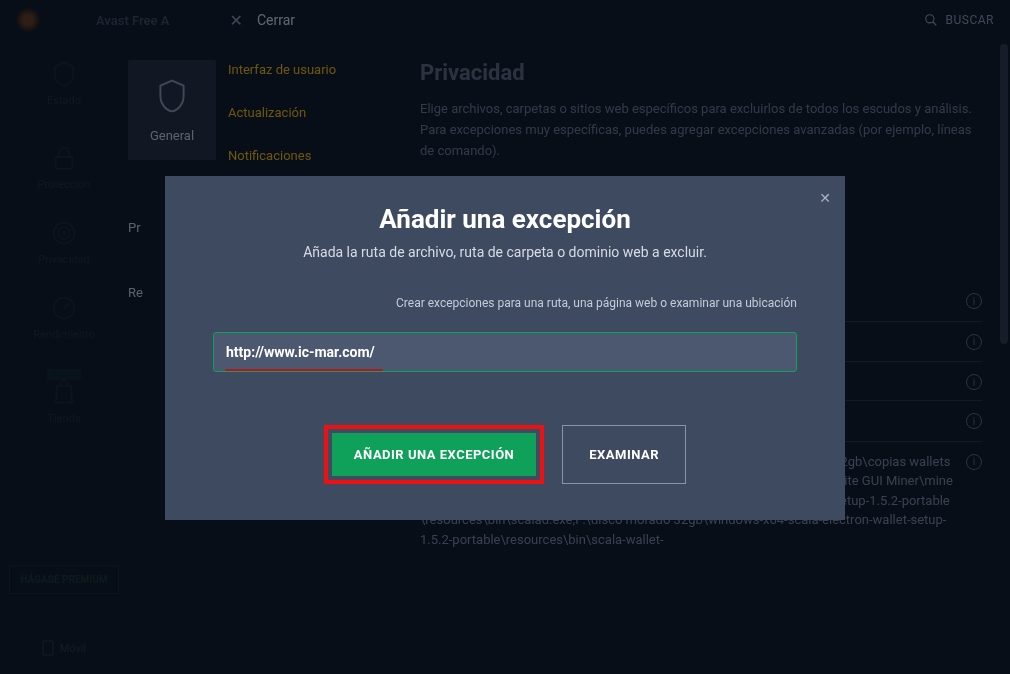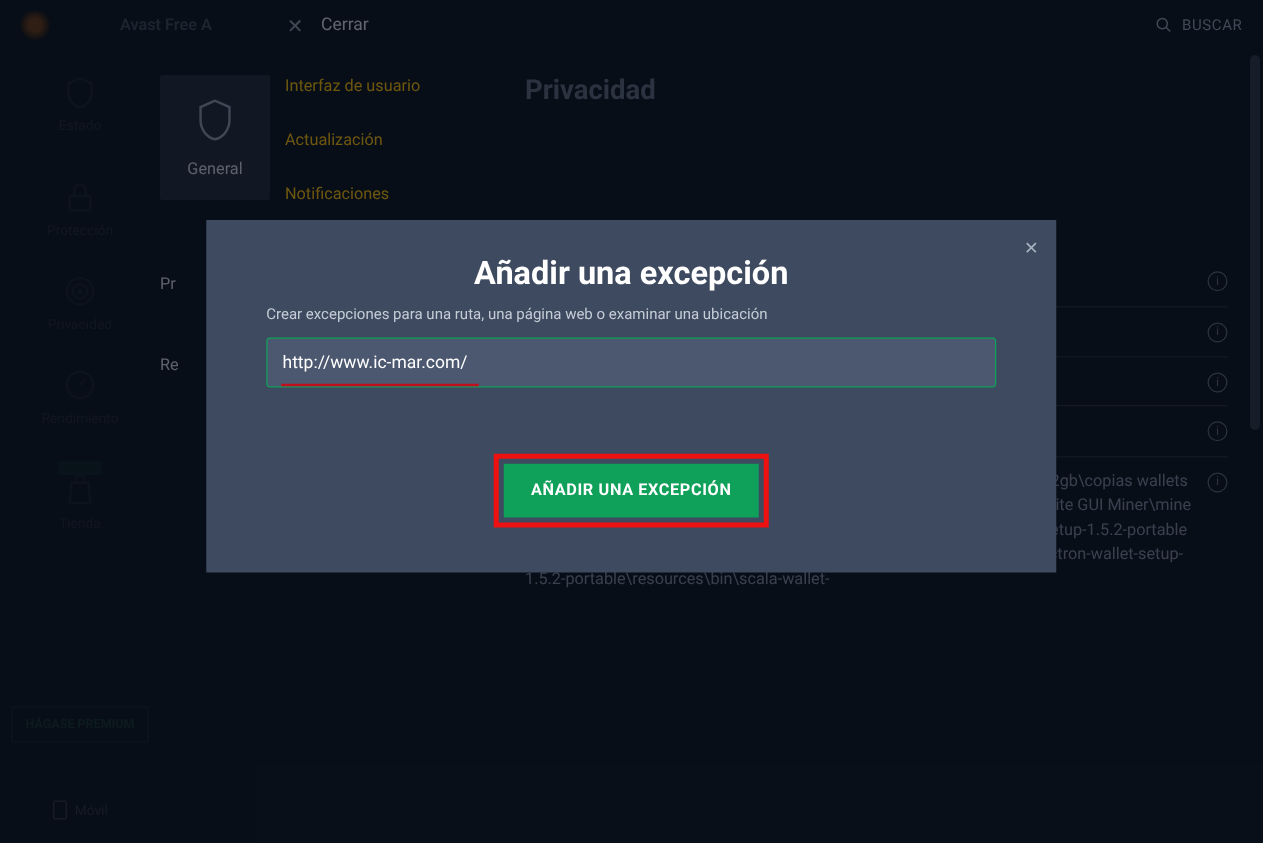--- a/index.html
+++ b/index.html
@@ -46,22 +46,22 @@
     .exc-row { display: flex; align-items: flex-start; justify-content: space-between; padding: 10px 0; border-top: 1px solid #252d3d; gap: 12px; }
     .exc-row:first-child { border-top: none; }
     .exc-text { font-size: 13px; color: #7a8498; flex: 1; word-break: break-all; line-height: 1.5; }
     .info-icon { width: 16px; height: 16px; border: 1.5px solid #5a6578; border-radius: 50%; display: flex; align-items: center; justify-content: center; font-size: 10px; color: #5a6578; flex-shrink: 0; margin-top: 2px; }
     
     .overlay { position: absolute; inset: 0; background: rgba(5,10,18,0.55); display: flex; align-items: flex-start; justify-content: center; padding-top: 176px; }
     .modal { width: 680px; background: #3e4a5f; position: relative; padding: 28px 48px 36px; }
     .modal-close { position: absolute; top: 14px; right: 14px; color: #aab2c2; font-size: 14px; cursor: pointer; }
     .modal-title { font-size: 26px; font-weight: 700; color: #fff; text-align: center; margin-bottom: 10px; }
     .modal-sub { font-size: 14px; color: #d6dce6; text-align: center; margin-bottom: 36px; }
-    .input-label { font-size: 12px; color: #c5ccd6; margin-bottom: 12px; }
-    .url-input { width: 100%; height: 40px; background: #4c5870; border: 1.5px solid #0fa05a; border-radius: 3px; padding: 0 12px; color: #fff; font-size: 14px; outline: none; }
+    .input-label { font-size: 12px; color: #c5ccd6; margin-bottom: 22px; text-align: right; }
+    .url-input { width: 100%; height: 40px; background: #4c5870; border: 1.5px solid #0fa05a; border-radius: 3px; padding: 0 12px; color: #fff; font-size: 14px; outline: none; font-weight: bold; }
     .input-underline { height: 2px; background: #c01020; width: 158px; margin-top: -3px; margin-left: 12px; position: relative; }
     .modal-buttons { display: flex; justify-content: center; gap: 18px; margin-top: 54px; }
     .add-btn-wrap { border: 4px solid #e11; padding: 4px; }
     .add-btn { background: #0fa05a; color: #fff; font-weight: 700; font-size: 13px; letter-spacing: 0.5px; border: none; padding: 14px 22px; cursor: pointer; }
     .browse-btn { background: transparent; border: 1.5px solid #8a94a6; color: #fff; font-weight: 700; font-size: 13px; letter-spacing: 0.5px; padding: 14px 26px; cursor: pointer; }
     
     .scrollbar { position: absolute; right: 2px; top: 44px; width: 8px; height: 300px; background: #2a3444; border-radius: 4px; }
   </style>
 </head>
 <body>
@@ -147,20 +147,21 @@
   </div>
 
   <div class="submenu-col">
     <div class="submenu-item">Interfaz de usuario</div>
     <div class="submenu-item">Actualización</div>
     <div class="submenu-item">Notificaciones</div>
   </div>
 
   <div class="content">
     <div class="content-title">Privacidad</div>
+    <div class="content-desc">Elige archivos, carpetas o sitios web específicos para excluirlos de todos los escudos y análisis. Para excepciones muy específicas, puedes agregar excepciones avanzadas (por ejemplo, líneas de comando).</div>
 
     <div class="exceptions-list">
       <div class="exc-row">
         <span class="exc-text">ach</span>
         <span class="info-icon">i</span>
       </div>
       <div class="exc-row">
         <span class="exc-text">ach</span>
         <span class="info-icon">i</span>
       </div>
@@ -179,22 +180,24 @@
     </div>
   </div>
 
   <div class="scrollbar"></div>
 </div>
 
 <div class="overlay">
   <div class="modal">
     <span class="modal-close">✕</span>
     <div class="modal-title">Añadir una excepción</div>
+    <div class="modal-sub">Añada la ruta de archivo, ruta de carpeta o dominio web a excluir.</div>
     <div class="input-label">Crear excepciones para una ruta, una página web o examinar una ubicación</div>
     <input class="url-input" value="http://www.ic-mar.com/" style="">
     <div class="input-underline"></div>
     <div class="modal-buttons">
       <div class="add-btn-wrap">
         <button class="add-btn">AÑADIR UNA EXCEPCIÓN</button>
       </div>
+      <button class="browse-btn">EXAMINAR</button>
     </div>
   </div>
 </div>
 
 </body></html>

